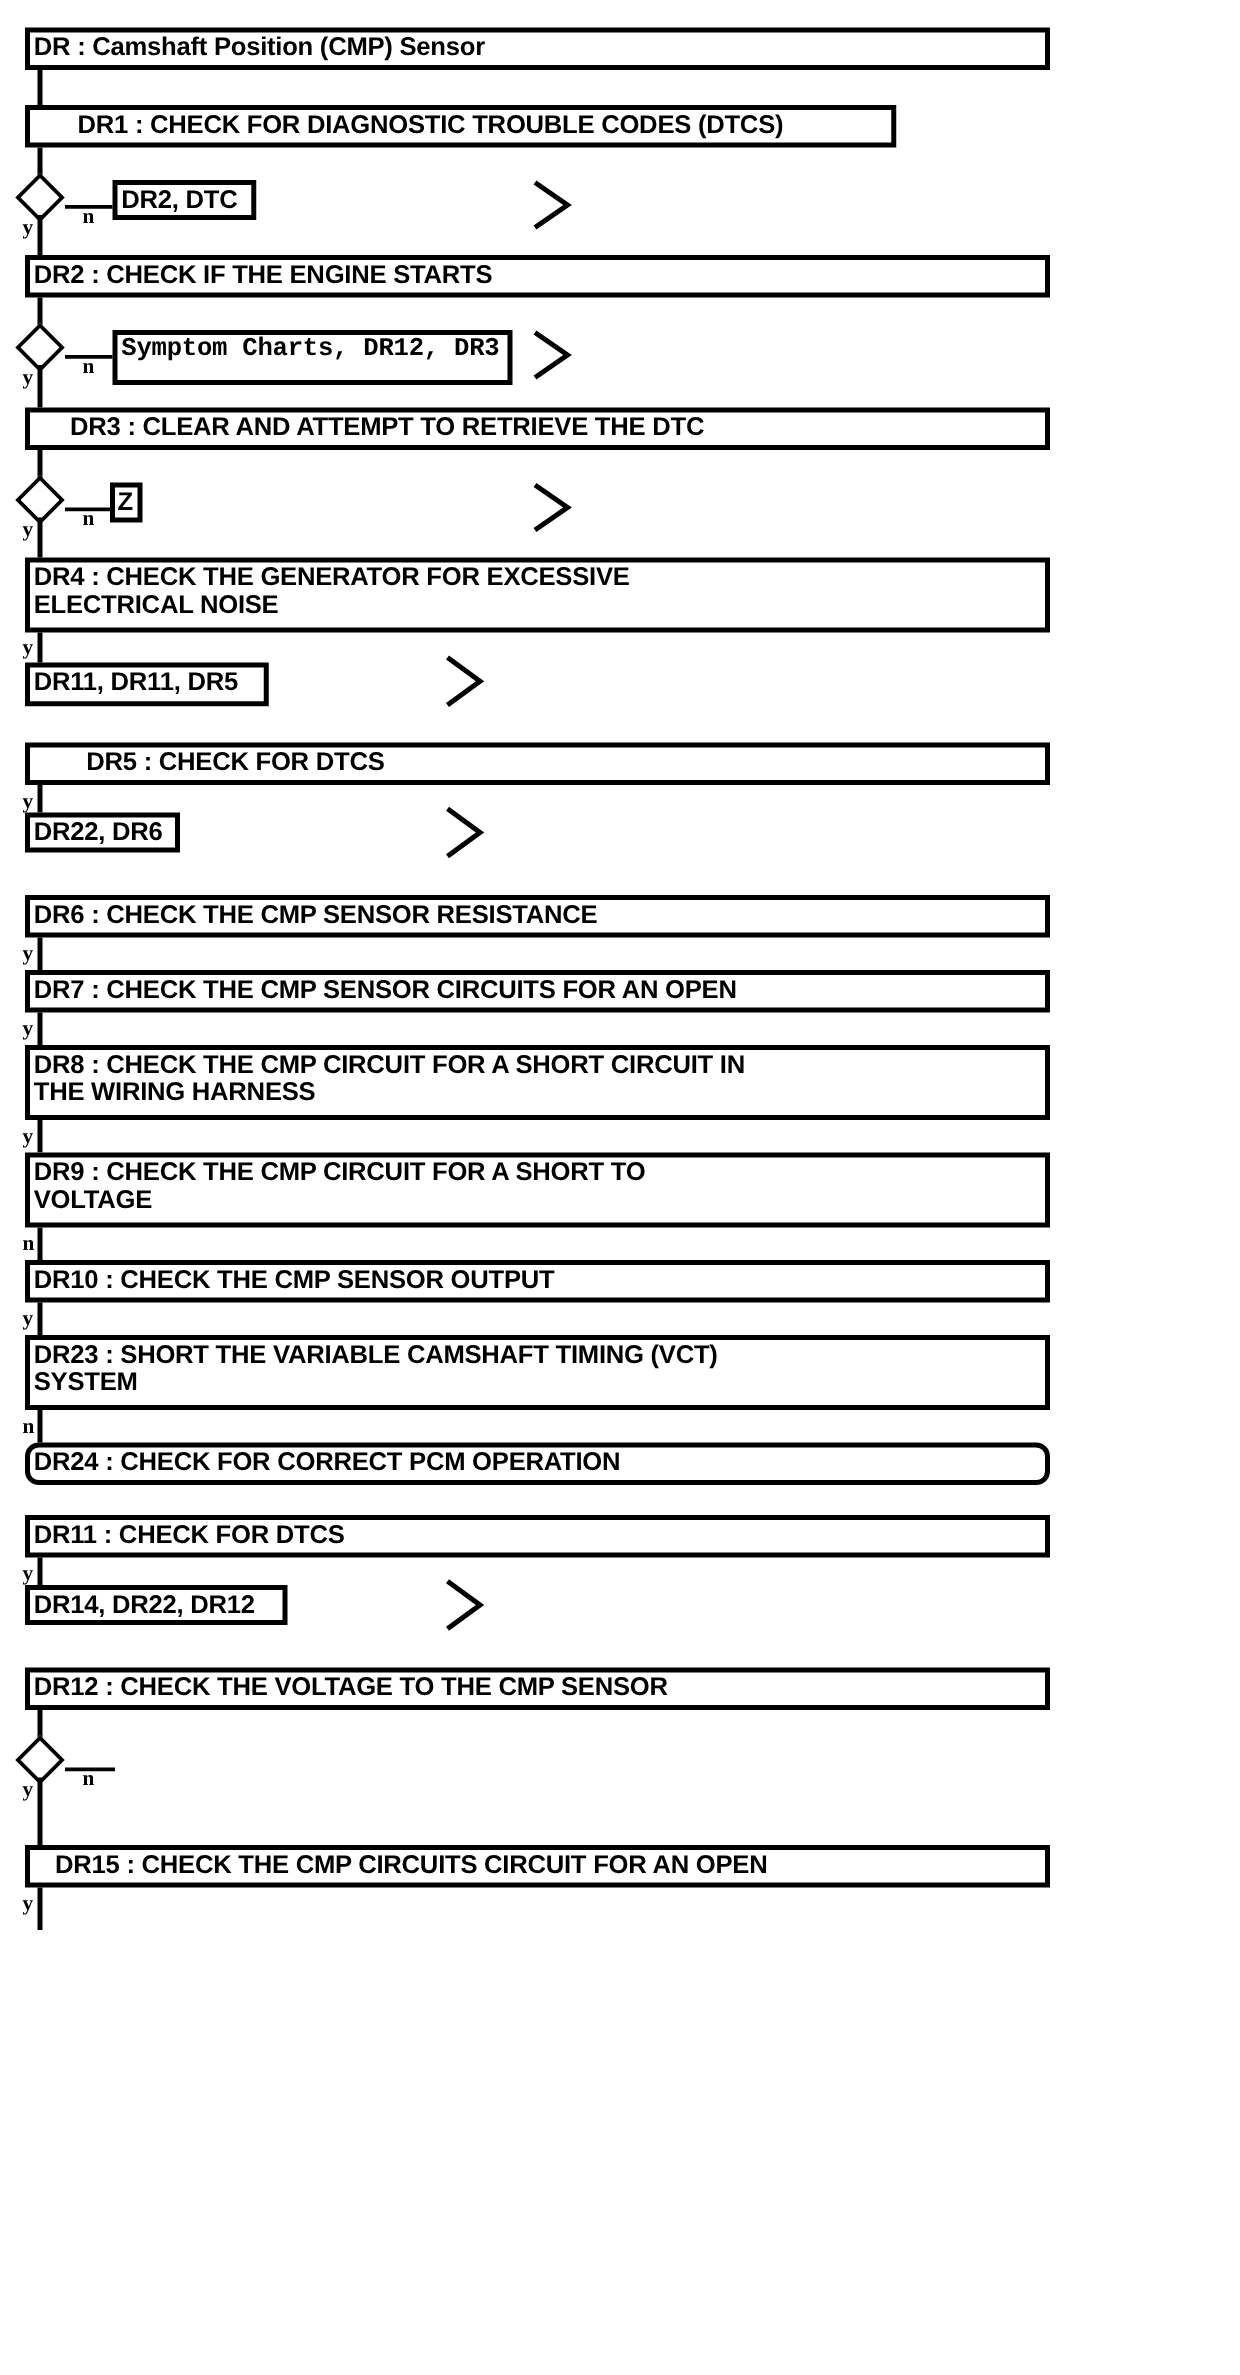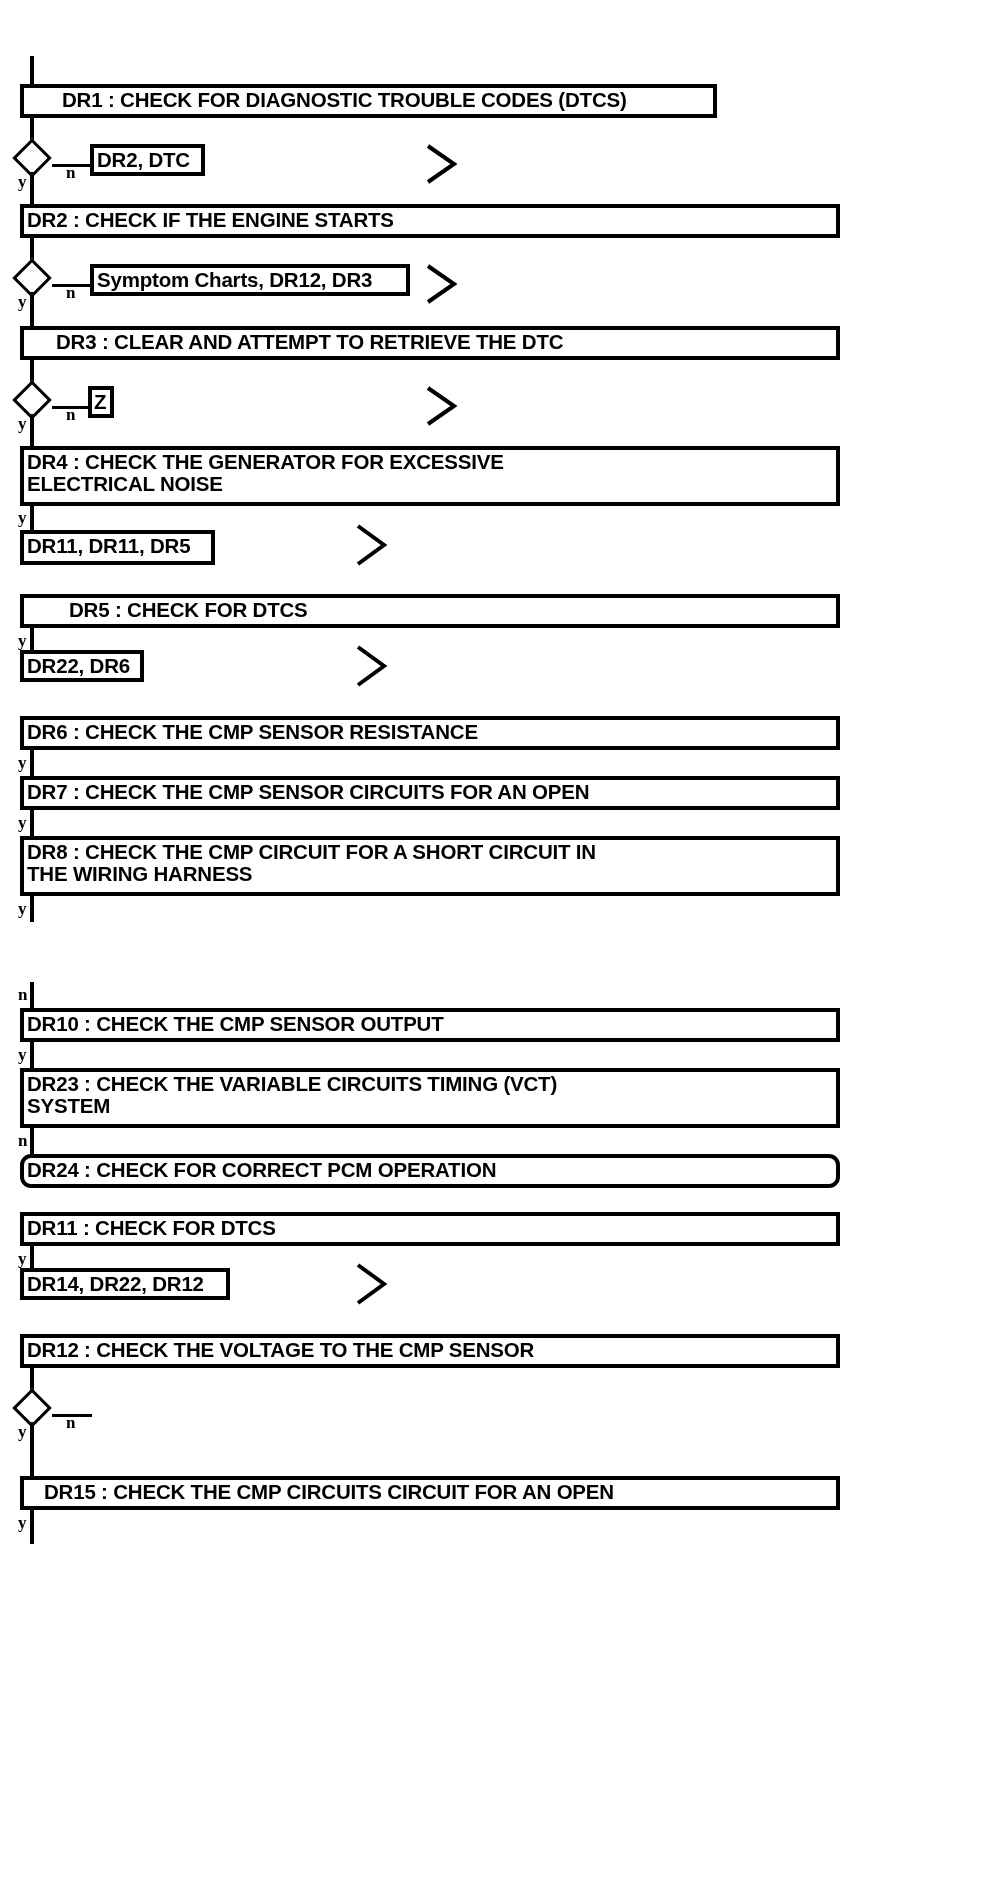--- a/index.html
+++ b/index.html
@@ -49,20 +49,21 @@
   }
 
   .chev{position:absolute;}
   .chev svg{display:block;}
 </style>
 </head>
 <body>
 
 <div id="canvas">
 
+  <div class="node step" style="left:20px;top:22px;width:820px;height:34px;">DR : Camshaft Position (CMP) Sensor</div>
   <div class="vline" style="left:30px;top:56px;height:44px;"></div>
 
   <div class="node step" style="left:20px;top:84px;width:697px;height:34px;padding-left:38px;">DR1 : CHECK FOR DIAGNOSTIC TROUBLE CODES (DTCS)</div>
   <div class="vline" style="left:30px;top:118px;height:28px;"></div>
 
   <div class="diamond" style="left:18px;top:144px;"></div>
   <div class="hline" style="left:52px;top:164px;width:40px;"></div>
   <div class="node ref" style="left:90px;top:144px;width:115px;height:32px;">DR2, DTC</div>
   <div class="edge-label" style="left:66px;top:164px;">n</div>
   <div class="edge-label" style="left:18px;top:173px;">y</div>
@@ -71,21 +72,21 @@
     <svg width="40" height="44" viewBox="0 0 40 44">
         <polyline points="4,4 30,22 4,40" fill="none" stroke="#000" stroke-width="4"></polyline>
       </svg>
   </div>
 
   <div class="node step" style="left:20px;top:204px;width:820px;height:34px;">DR2 : CHECK IF THE ENGINE STARTS</div>
   <div class="vline" style="left:30px;top:238px;height:28px;"></div>
 
   <div class="diamond" style="left:18px;top:264px;"></div>
   <div class="hline" style="left:52px;top:284px;width:40px;"></div>
-  <div class="node ref" style="left:90px;top:264px;width:320px;height:32px;">Symptom Charts, DR12, DR3</div>
+  <div class="node ref" style="left:90px;top:264px;width:320px;height:44px;font-family:Liberation Mono, monospace;">Symptom Charts, DR12, DR3</div>
   <div class="edge-label" style="left:66px;top:284px;">n</div>
   <div class="edge-label" style="left:18px;top:293px;">y</div>
   <div class="vline" style="left:30px;top:292px;height:36px;"></div>
   <div class="chev" style="left:424px;top:262px;">
     <svg width="40" height="44" viewBox="0 0 40 44">
         <polyline points="4,4 30,22 4,40" fill="none" stroke="#000" stroke-width="4"></polyline>
       </svg>
   </div>
 
   <div class="node step" style="left:20px;top:326px;width:820px;height:34px;padding-left:32px;">DR3 : CLEAR AND ATTEMPT TO RETRIEVE THE DTC</div>
@@ -130,28 +131,30 @@
 
   <div class="node step" style="left:20px;top:776px;width:820px;height:34px;">DR7 : CHECK THE CMP SENSOR CIRCUITS FOR AN OPEN</div>
   <div class="edge-label" style="left:18px;top:814px;">y</div>
   <div class="vline" style="left:30px;top:810px;height:26px;"></div>
 
   <div class="node step" style="left:20px;top:836px;width:820px;height:60px;">DR8 : CHECK THE CMP CIRCUIT FOR A SHORT CIRCUIT IN
 THE WIRING HARNESS</div>
   <div class="edge-label" style="left:18px;top:900px;">y</div>
   <div class="vline" style="left:30px;top:896px;height:26px;"></div>
 
+  <div class="node step" style="left:20px;top:922px;width:820px;height:60px;">DR9 : CHECK THE CMP CIRCUIT FOR A SHORT TO
+VOLTAGE</div>
   <div class="edge-label" style="left:18px;top:986px;">n</div>
   <div class="vline" style="left:30px;top:982px;height:26px;"></div>
 
   <div class="node step" style="left:20px;top:1008px;width:820px;height:34px;">DR10 : CHECK THE CMP SENSOR OUTPUT</div>
   <div class="edge-label" style="left:18px;top:1046px;">y</div>
   <div class="vline" style="left:30px;top:1042px;height:26px;"></div>
 
-  <div class="node step" style="left:20px;top:1068px;width:820px;height:60px;">DR23 : CHECK THE VARIABLE CIRCUITS TIMING (VCT)
+  <div class="node step" style="left:20px;top:1068px;width:820px;height:60px;">DR23 : SHORT THE VARIABLE CAMSHAFT TIMING (VCT)
 SYSTEM</div>
   <div class="edge-label" style="left:18px;top:1132px;">n</div>
   <div class="vline" style="left:30px;top:1128px;height:26px;"></div>
 
   <div class="node step" style="left:20px;top:1154px;width:820px;height:34px;border-radius:11px;">DR24 : CHECK FOR CORRECT PCM OPERATION</div>
 
   <div class="node step" style="left:20px;top:1212px;width:820px;height:34px;">DR11 : CHECK FOR DTCS</div>
   <div class="edge-label" style="left:18px;top:1250px;">y</div>
   <div class="vline" style="left:30px;top:1246px;height:24px;"></div>
   <div class="node ref" style="left:20px;top:1268px;width:210px;height:32px;">DR14, DR22, DR12</div>

